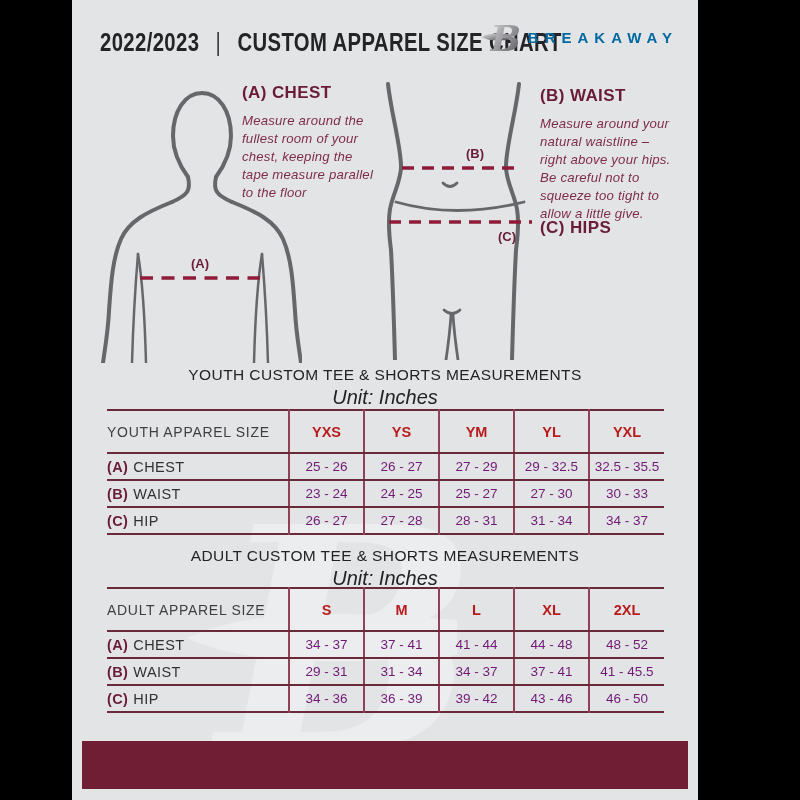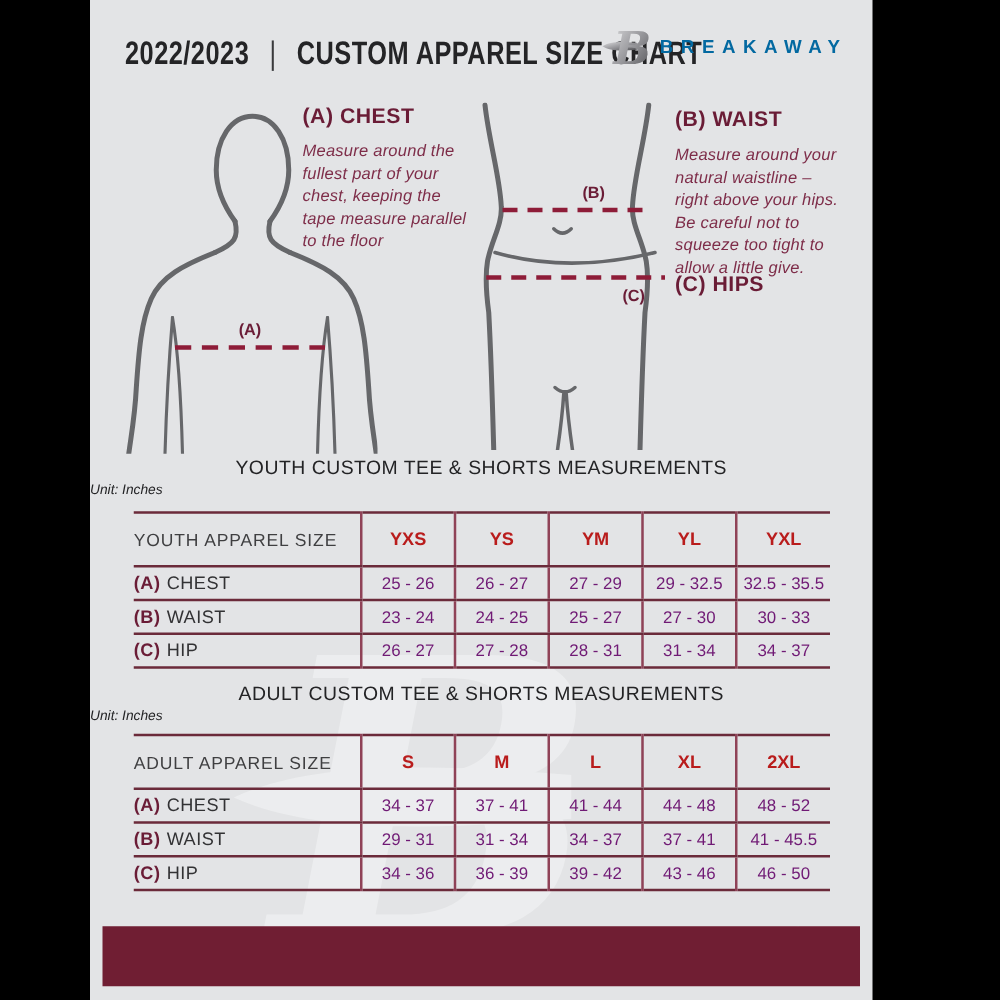--- a/index.html
+++ b/index.html
@@ -40,22 +40,22 @@
   .instr h3{font-size:17px;font-weight:700;color:var(--heading);letter-spacing:.4px;margin-bottom:9px;}
   .instr p{font-size:13.2px;font-style:italic;color:var(--body-text);line-height:1.37;
            white-space:pre-line;letter-spacing:.2px;}
   #instr-chest{left:170px;top:83px;width:160px;}
   #instr-waist{left:468px;top:86px;width:158px;}
   #instr-hips{left:468px;top:218px;width:162px;}
 
   
   .tbl-title{position:absolute;left:0;width:100%;text-align:center;z-index:1;
              font-size:15.5px;font-weight:400;color:#232325;letter-spacing:.4px;}
-  .tbl-unit{position:absolute;left:0;width:100%;text-align:left;z-index:1;
-            font-size:11px;font-style:italic;color:#232325;}
+  .tbl-unit{position:absolute;left:0;width:100%;text-align:center;z-index:1;
+            font-size:20px;font-style:italic;color:#232325;}
   #youth-title{top:366px;}  #youth-unit{top:386px;}
   #adult-title{top:547px;}  #adult-unit{top:567px;}
   .tbl-wrap{position:absolute;left:35px;z-index:1;}
   #youth-table-wrap{top:409px;}
   #adult-table-wrap{top:587px;}
 
   table.size-table{border-collapse:collapse;table-layout:fixed;width:557px;
         border-top:2px solid var(--table-line-h);border-bottom:2px solid var(--table-line-h);}
   table.size-table th,table.size-table td{padding:0;}
   table.size-table thead th{height:43px;border-bottom:2px solid var(--table-line-h);}
@@ -141,21 +141,21 @@
     </g>
     <text class="fig-label" x="103" y="76" text-anchor="middle">(B)</text>
     <line x1="30" y1="86" x2="146" y2="86" stroke="var(--dashed-line)" stroke-width="3.5" stroke-dasharray="12 8"></line>
     <line x1="17" y1="140" x2="160" y2="140" stroke="var(--dashed-line)" stroke-width="3.5" stroke-dasharray="12 8"></line>
     <text class="fig-label" x="135" y="159" text-anchor="middle">(C)</text>
   </svg>
 
   <div class="instr" id="instr-chest">
     <h3>(A) CHEST</h3>
     <p>Measure around the
-fullest part of your
+fullest room of your
 chest, keeping the
 tape measure parallel
 to the floor</p>
   </div>
   <div class="instr" id="instr-waist">
     <h3>(B) WAIST</h3>
     <p>Measure around your
 natural waistline –
 right above your hips.
 Be careful not to

